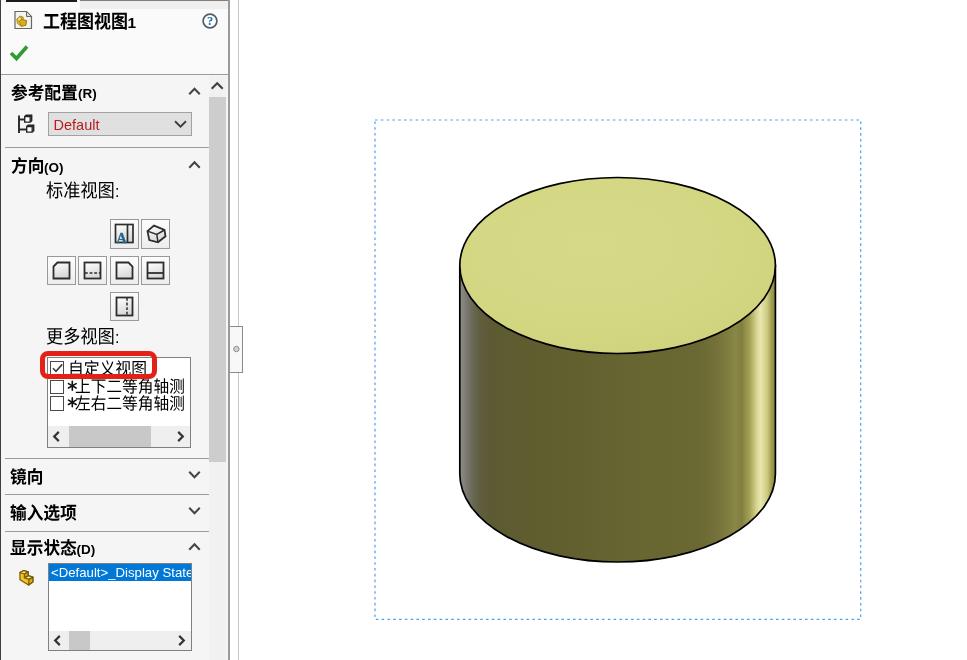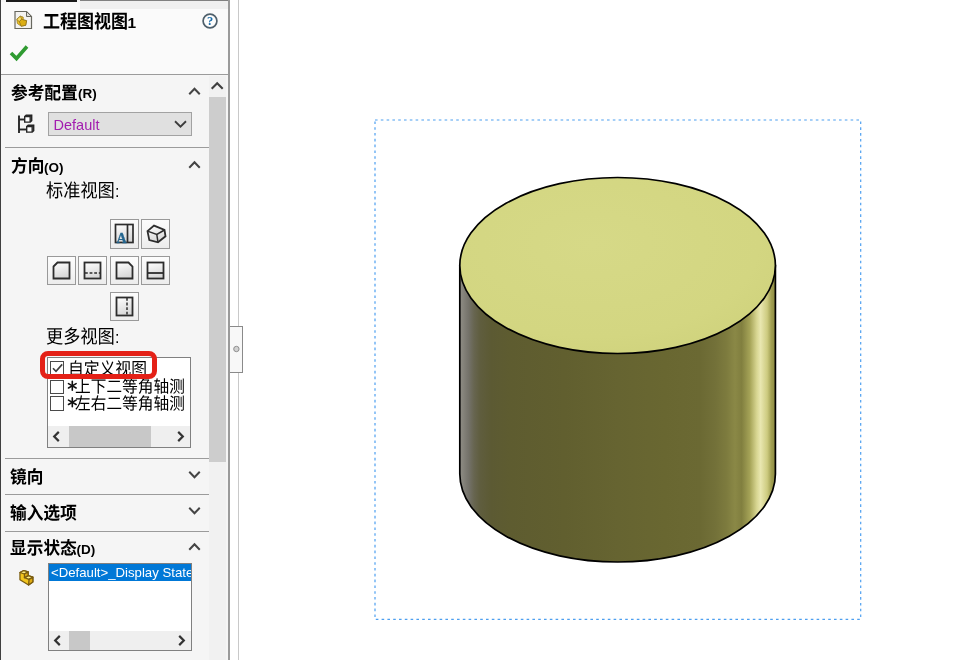--- a/index.html
+++ b/index.html
@@ -61,21 +61,21 @@
         <path d="M3 17.5 H11"></path>
 </g>
 <g stroke="#262626" stroke-width="1.4" stroke-linejoin="miter">
 <path d="M8.7 4.6 L10.2 3.2 L15.7 3.2 L15.7 8.7 L14.2 10.1 L8.7 10.1 Z" fill="#ffffff"></path>
 <path d="M8.7 4.6 L14.2 4.6 L14.2 10.1 M14.2 4.6 L15.7 3.2" fill="none"></path>
 <path d="M10.7 14.6 L12.2 13.2 L17.7 13.2 L17.7 18.7 L16.2 20.1 L10.7 20.1 Z" fill="#ffffff"></path>
 <path d="M10.7 14.6 L16.2 14.6 L16.2 20.1 M16.2 14.6 L17.7 13.2" fill="none"></path>
 </g>
 </svg>
 <div class="abs" style="left:47.5px;top:112px;width:144px;height:24px;background:#e0e0e0;border:1px solid #a2a2a2"></div>
-<div class="abs" style="left:53.5px;top:116.5px;font-size:14.5px;color:#a21caf">Default</div>
+<div class="abs" style="left:53.5px;top:116.5px;font-size:14.5px;color:#b91c1c">Default</div>
 <svg style="position:absolute;left:0;top:0;overflow:visible" width="1" height="1">
       <polyline points="175.0,121.25 180.5,126.75 186.0,121.25" fill="none" stroke="#3c3c3c" stroke-width="1.8"></polyline>
     </svg>
 <svg style="position:absolute;left:10.8px;top:158.2px;overflow:visible" width="33.4" height="19.6">
       <g fill="#000000" transform="translate(0,14.24) scale(0.01670,0.01780)">
         <path transform="translate(0)" d="M52 -689H949V-572H52ZM383 -451H766V-335H383ZM735 -451H860Q860 -451 860 -441Q859 -432 859 -419Q859 -407 857 -399Q848 -262 837 -176Q826 -89 812 -41Q798 8 776 30Q754 54 728 64Q703 74 668 77Q638 81 592 80Q545 80 495 78Q494 52 482 18Q470 -16 452 -40Q504 -36 551 -34Q599 -33 621 -33Q638 -33 649 -36Q660 -38 670 -46Q686 -59 697 -104Q709 -148 719 -229Q728 -309 735 -432ZM308 -614H442Q438 -535 430 -455Q422 -375 404 -298Q386 -221 353 -149Q319 -78 263 -16Q207 46 123 94Q110 70 85 42Q60 13 35 -5Q112 -46 162 -99Q211 -153 240 -214Q268 -275 281 -342Q295 -409 300 -478Q304 -547 308 -614ZM416 -818 534 -863Q554 -829 575 -788Q595 -748 607 -718L484 -666Q474 -696 454 -739Q434 -783 416 -818Z"></path>
         <path transform="translate(1000)" d="M86 -682H839V-564H206V89H86ZM797 -682H917V-49Q917 -1 905 27Q893 55 861 69Q829 83 781 87Q733 90 664 90Q663 73 656 51Q650 29 642 7Q633 -15 625 -31Q655 -29 684 -28Q714 -28 738 -28Q762 -29 772 -29Q786 -29 791 -33Q797 -38 797 -51ZM416 -850 569 -828Q543 -767 514 -709Q484 -651 460 -611L344 -636Q358 -667 372 -704Q386 -741 397 -779Q409 -817 416 -850ZM303 -467H412V-54H303ZM350 -467H696V-124H350V-229H586V-363H350Z"></path>
       </g>
     </svg>
 <div class="abs" style="left:44px;top:159.5px;font-size:13.5px;font-weight:bold;color:#000">(O)</div>

